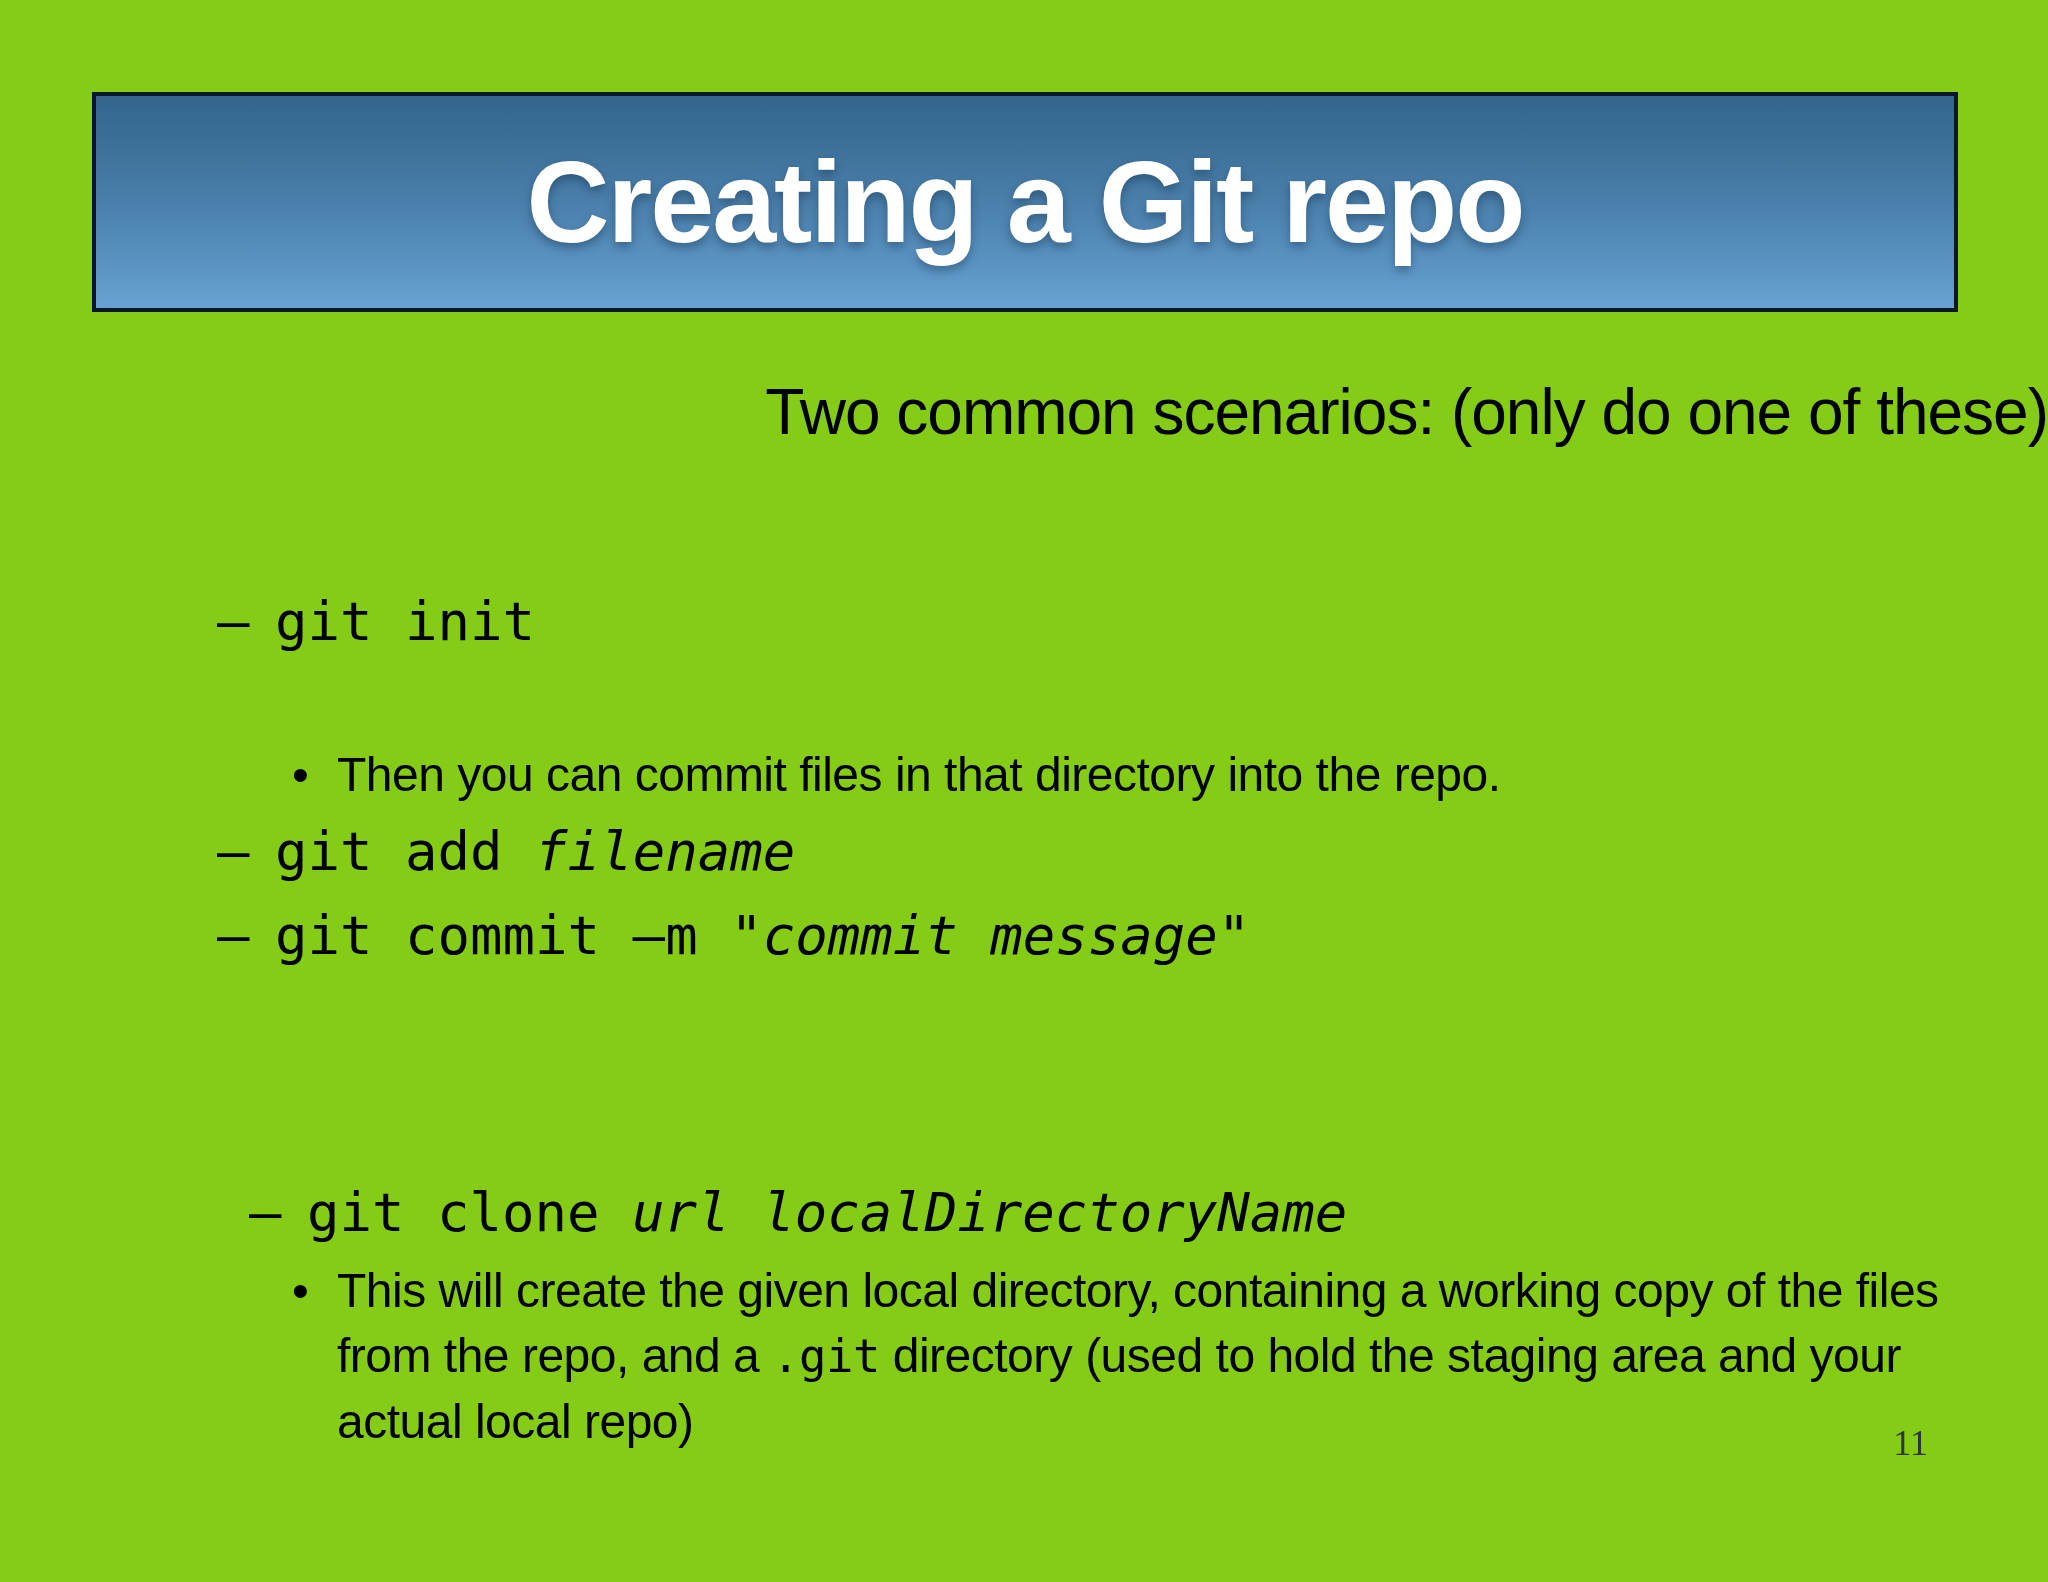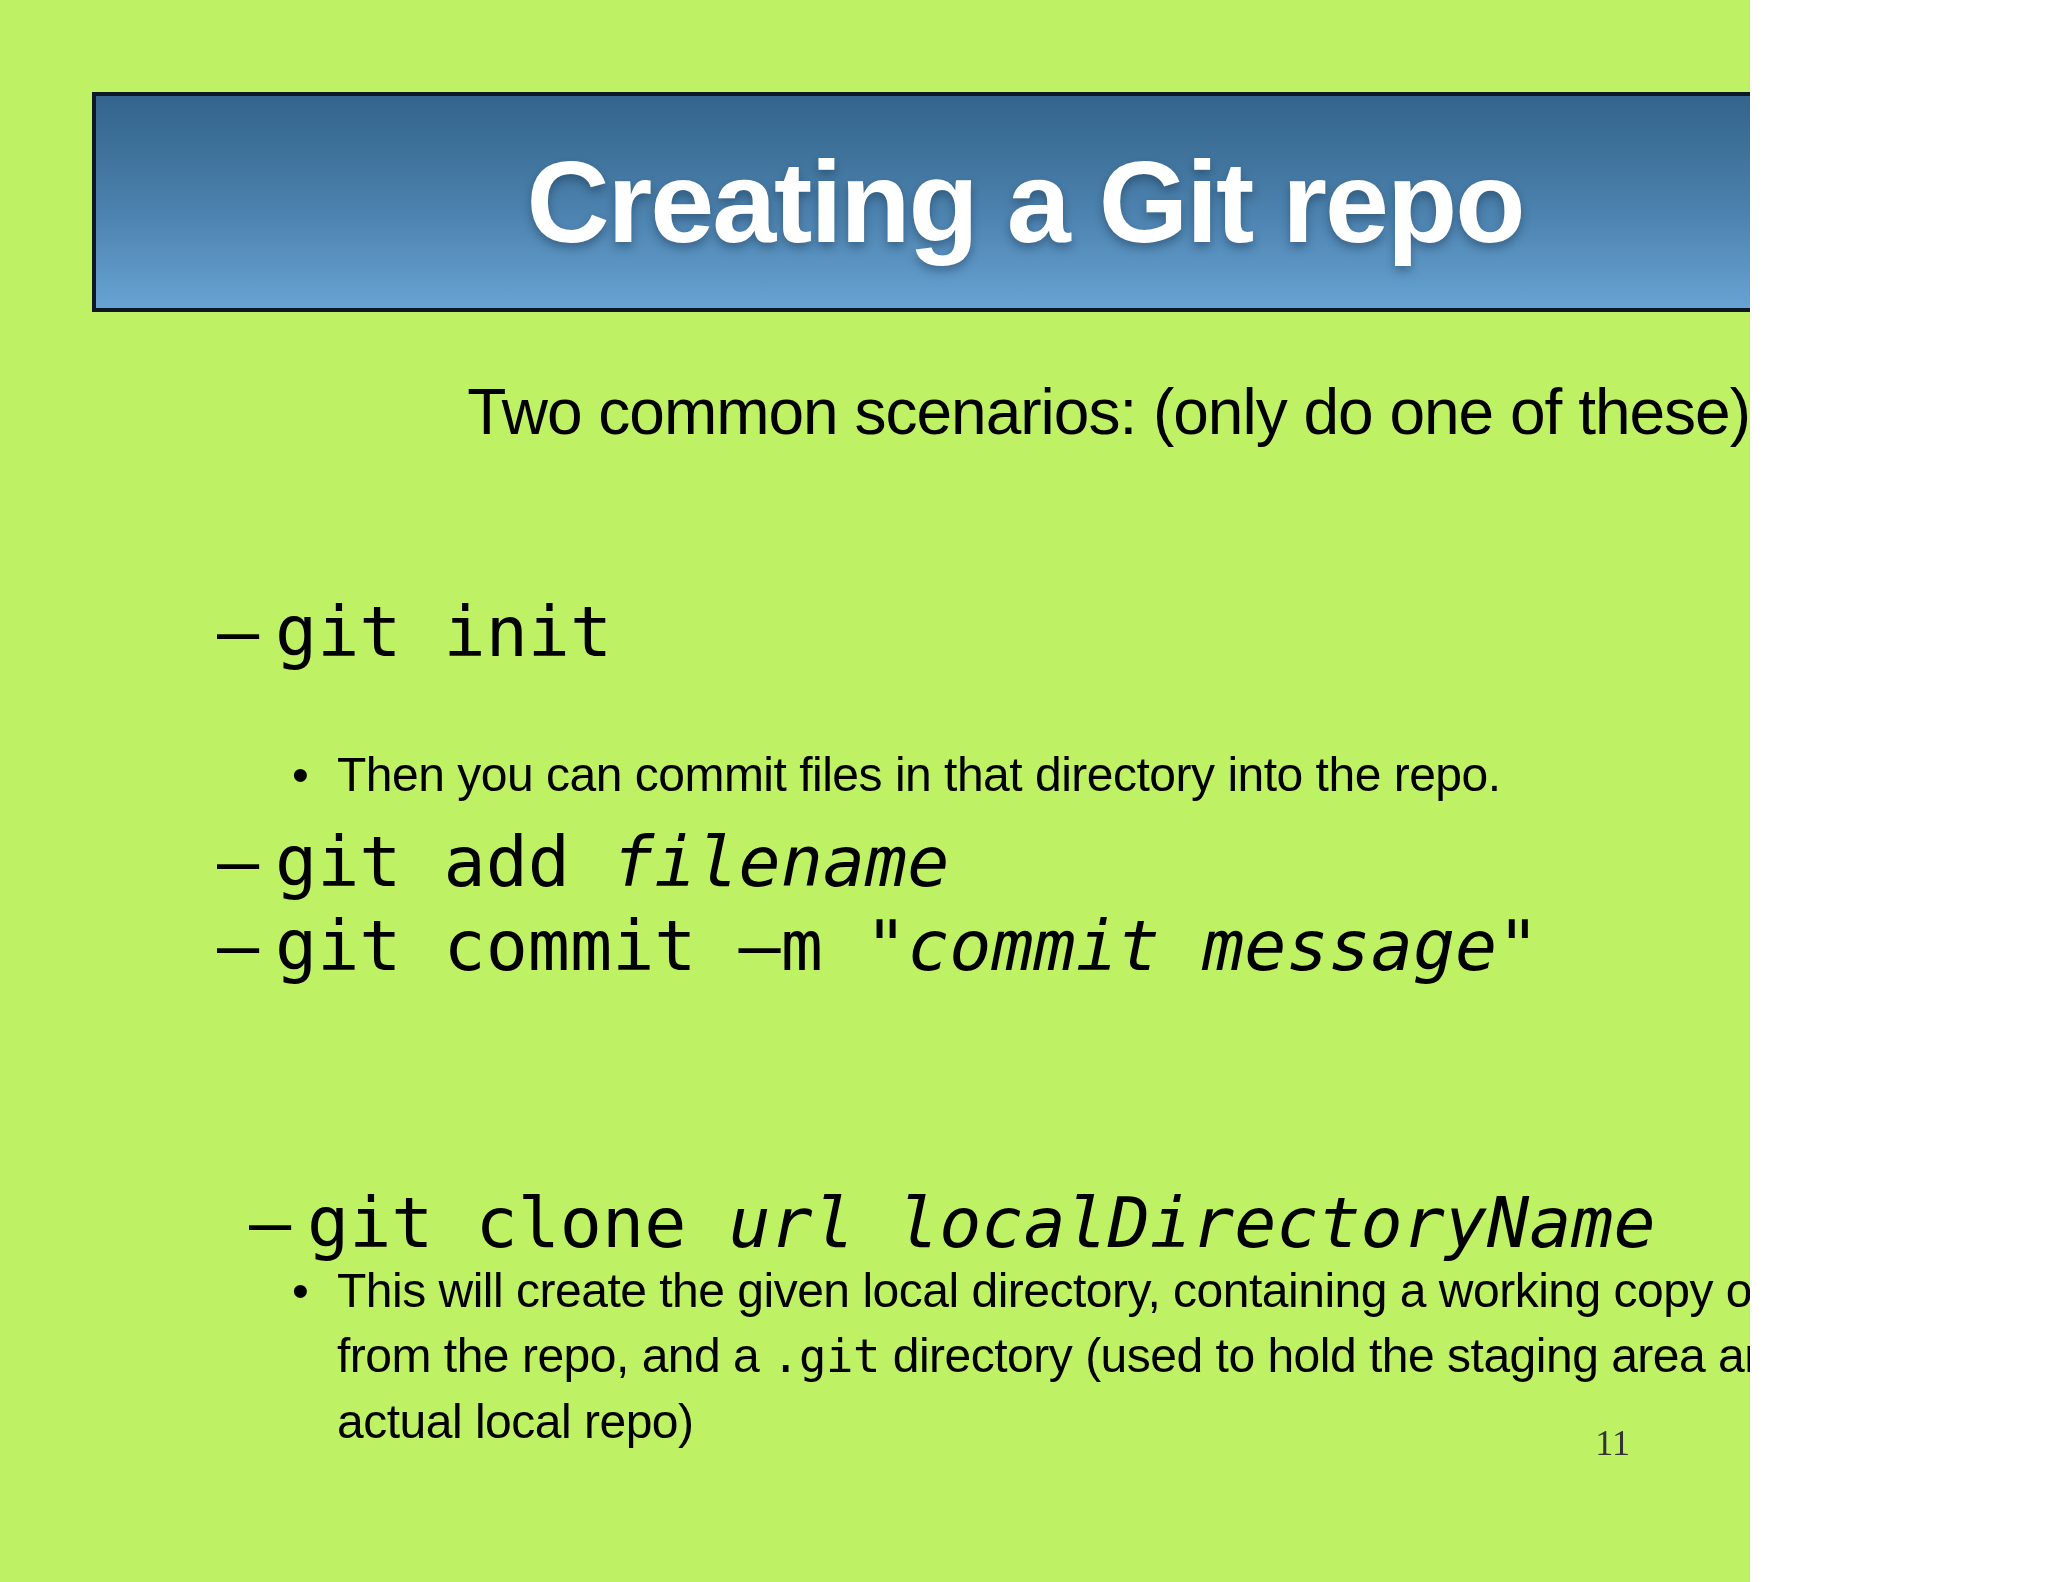--- a/index.html
+++ b/index.html
@@ -1,20 +1,20 @@
 <!DOCTYPE html>
 <html style="--banner-top: #33658d; --banner-bottom: #67a3d3; --banner-border: #0e1726; --text: #000000;"><head>
 <meta charset="utf-8">
 <style>
   html, body { margin: 0; padding: 0; background: #ffffff; }
   .slide {
     position: relative;
-    width: 1750px;
+    width: 2048px;
     height: 1582px;
-    background: #bef264;
+    background: #84cc16;
     font-family: "Liberation Sans", sans-serif;
     color: #000000;
     overflow: hidden;
   }
 
   
   .banner {
     position: absolute;
     left: 92px; top: 92px;
     width: 1866px; height: 220px;
@@ -50,21 +50,21 @@
   }
 
   .line { position: absolute; line-height: 1.2; white-space: nowrap; }
 
   .main-bullet { left: 145px; font-size: 56px; letter-spacing: -1px; }
   .main-bullet .marker { display: inline-block; width: 56px; }
 
   .cmd {
     left: 217px;
     font-family: "DejaVu Sans Mono", "Liberation Mono", monospace;
-    font-size: 70px;
+    font-size: 54px;
   }
   .cmd .dash { display: inline-block; width: 58px; }
   .cmd .it { font-style: italic; }
 
   .sub-bullet { left: 292px; font-size: 48px; letter-spacing: -0.5px; }
   .sub-bullet .marker { display: inline-block; width: 45px; }
 
   .code {
     font-family: "DejaVu Sans Mono", "Liberation Mono", monospace;
     font-size: 0.95em;

